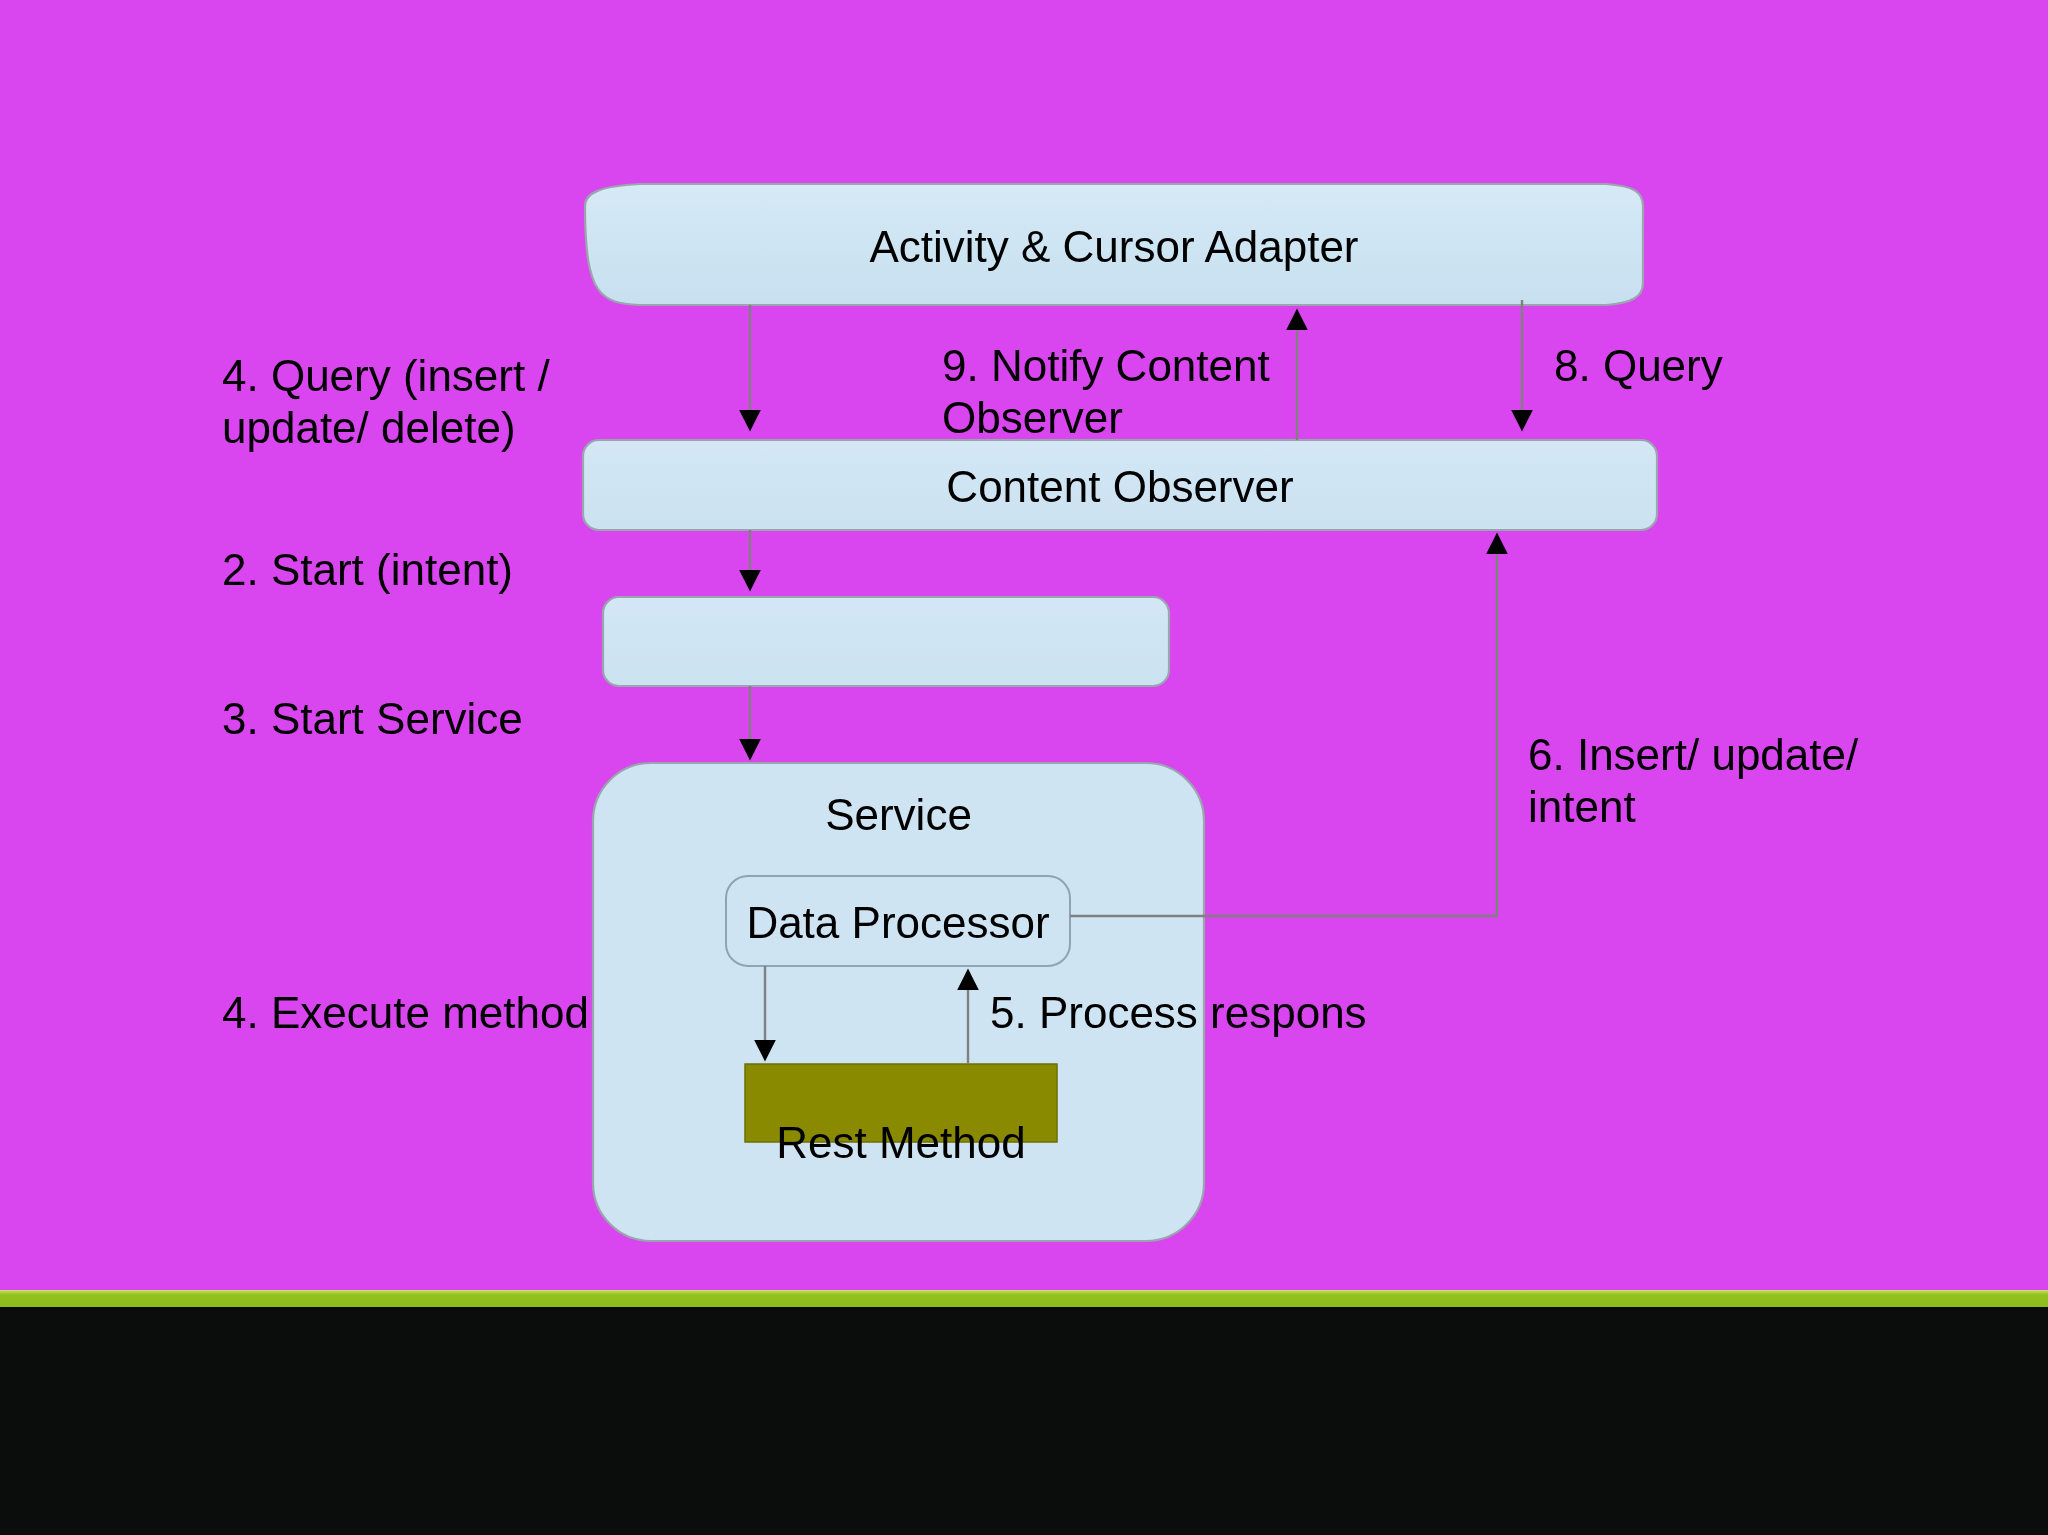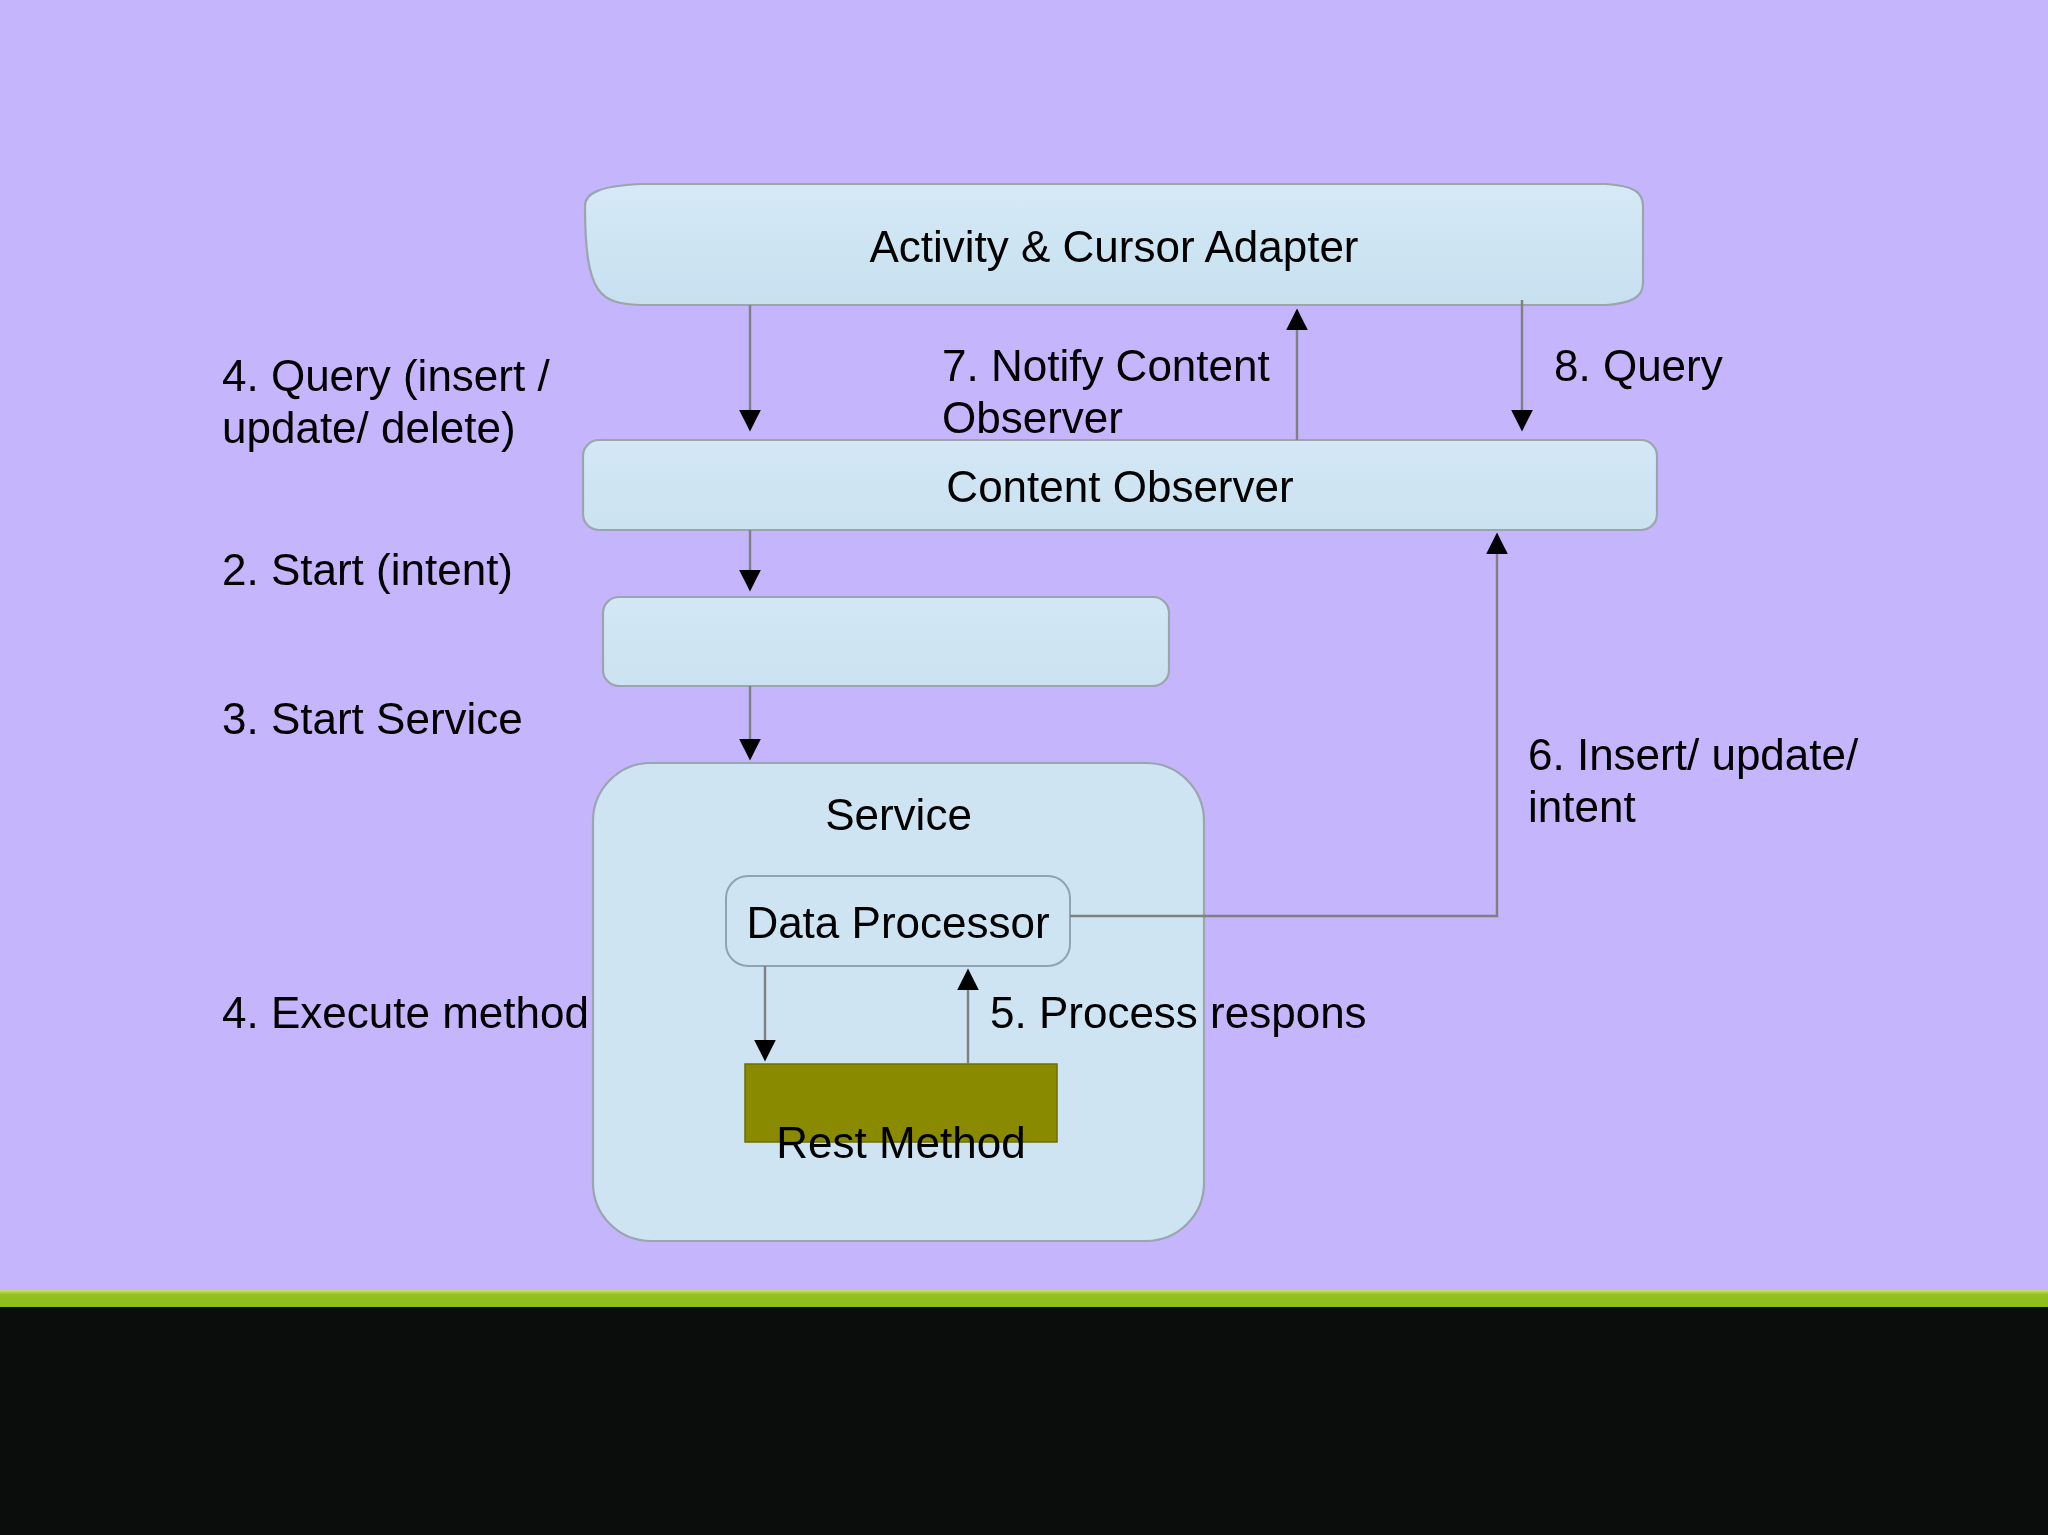--- a/index.html
+++ b/index.html
@@ -7,21 +7,21 @@
     padding: 0;
     background: #ffffff;
   }
   body {
     font-family: "Liberation Sans", sans-serif;
   }
   #slide {
     position: relative;
     width: 2048px;
     height: 1535px;
-    background: #c4b5fd;
+    background: #d946ef;
     overflow: hidden;
   }
 
   
   #diagram-svg {
     position: absolute;
     left: 0;
     top: 0;
     width: 2048px;
     height: 1535px;
@@ -138,21 +138,21 @@
 
   <div class="step-label" style="left:222px; top:693px;">3. Start Service</div>
 
   <div class="step-label" style="left:222px; top:987px;">4. Execute method</div>
 
   <div class="step-label" style="left:990px; top:987px;">5. Process respons</div>
 
   <div class="step-label" style="left:1528px; top:729px;">6. Insert/ update/</div>
   <div class="step-label" style="left:1528px; top:781px;">intent</div>
 
-  <div class="step-label" style="left:942px; top:340px;">7. Notify Content</div>
+  <div class="step-label" style="left:942px; top:340px;">9. Notify Content</div>
   <div class="step-label" style="left:942px; top:392px;">Observer</div>
 
   <div class="step-label" style="left:1554px; top:340px;">8. Query</div>
 
   <div id="footer-green"></div>
   <div id="footer-bar">
     
   </div>
 
 </div>

